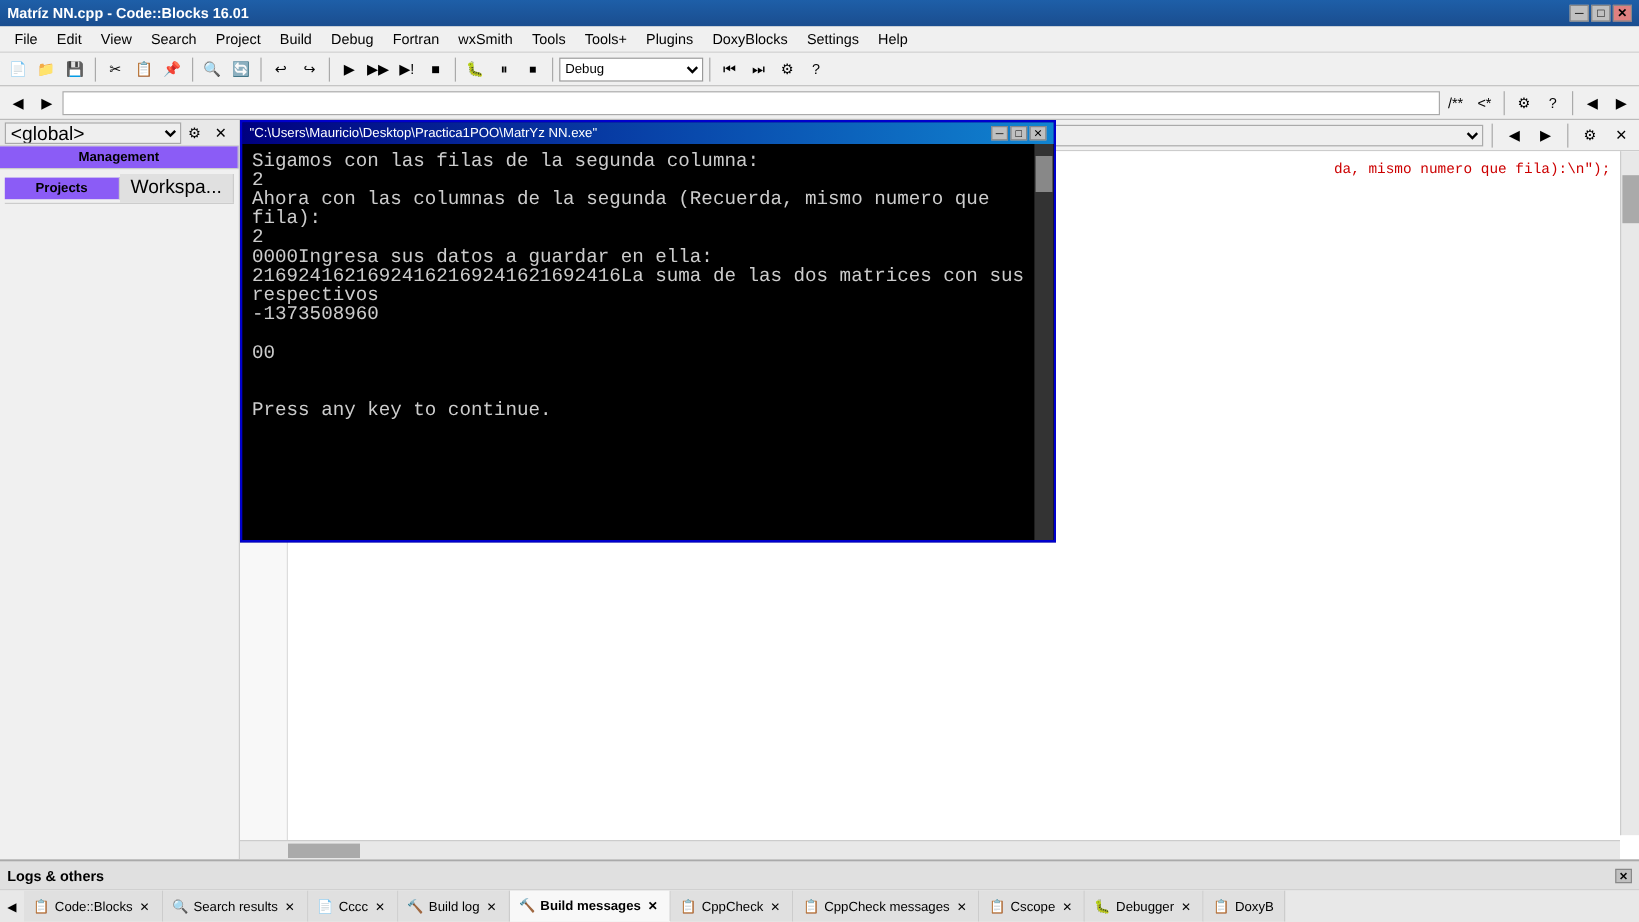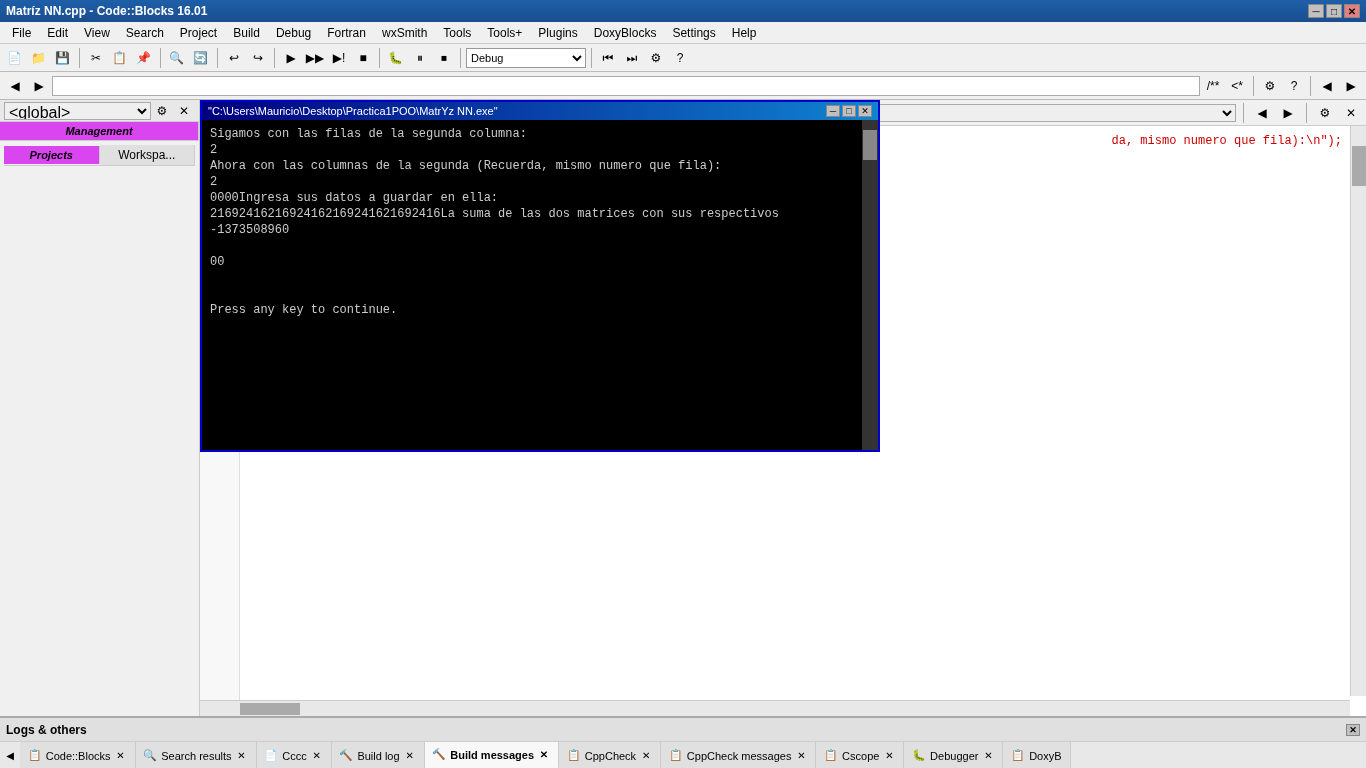--- a/index.html
+++ b/index.html
@@ -141,23 +141,22 @@
     .sidebar-tab {
       flex: 1;
       text-align: center;
       padding: 3px 4px;
       font-size: 11px;
       cursor: pointer;
       border-right: 1px solid #ccc;
       background: #e0e0e0;
     }
     .sidebar-tab.active {
-      background: #d946ef;
+      background: #8b5cf6;
       font-weight: bold;
-      font-style: italic;
     }
     #sidebar-content {
       flex: 1;
       padding: 4px;
     }
 
     
     #editor-area {
       flex: 1;
       background: #ffffff;
@@ -261,21 +260,21 @@
       align-items: center;
       justify-content: center;
       cursor: pointer;
       color: #000;
       margin-left: 2px;
     }
     #console-body {
       background: #000000;
       color: #cccccc;
       font-family: 'Courier New', monospace;
-      font-size: 12px;
+      font-size: 16px;
       padding: 6px 8px;
       height: 330px;
       overflow-y: scroll;
       position: relative;
     }
     .console-line {
       line-height: 16px;
       white-space: pre-wrap;
     }
     #console-scrollbar {
@@ -436,21 +435,21 @@
       </select>
       <div class="tb-btn" style="font-size:12px;">⚙</div>
       <div class="tb-btn" style="font-size:12px;">✕</div>
     </div>
     <div id="sidebar-tabs">
       <div class="sidebar-tab active">Management</div>
     </div>
     <div id="sidebar-content">
       <div style="display:flex; border-bottom: 1px solid #ccc; margin-bottom:4px;align-items:center;">
         <div class="sidebar-tab active" style="font-size:11px;">Projects</div>
-        <div class="sidebar-tab" style="font-size:12px;">Workspa...</div>
+        <div class="sidebar-tab" style="font-size:16px;">Workspa...</div>
       </div>
     </div>
   </div>
 
   <div id="editor-area">
 
     <div id="editor-toolbar">
       <select class="global-select" style="width:100px;">
         <option>&lt;global&gt;</option>
       </select>

